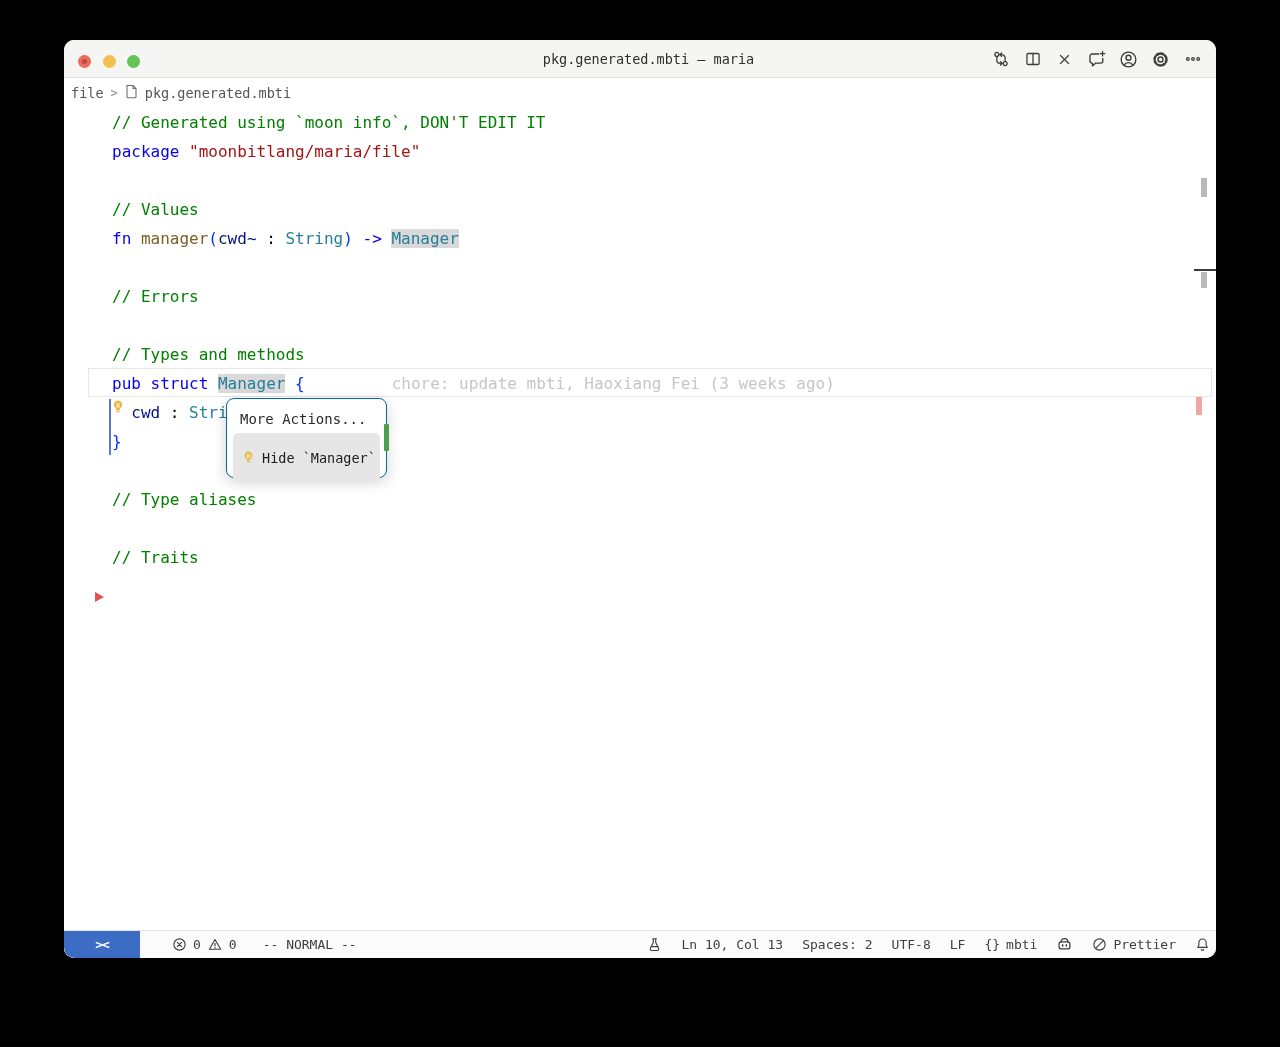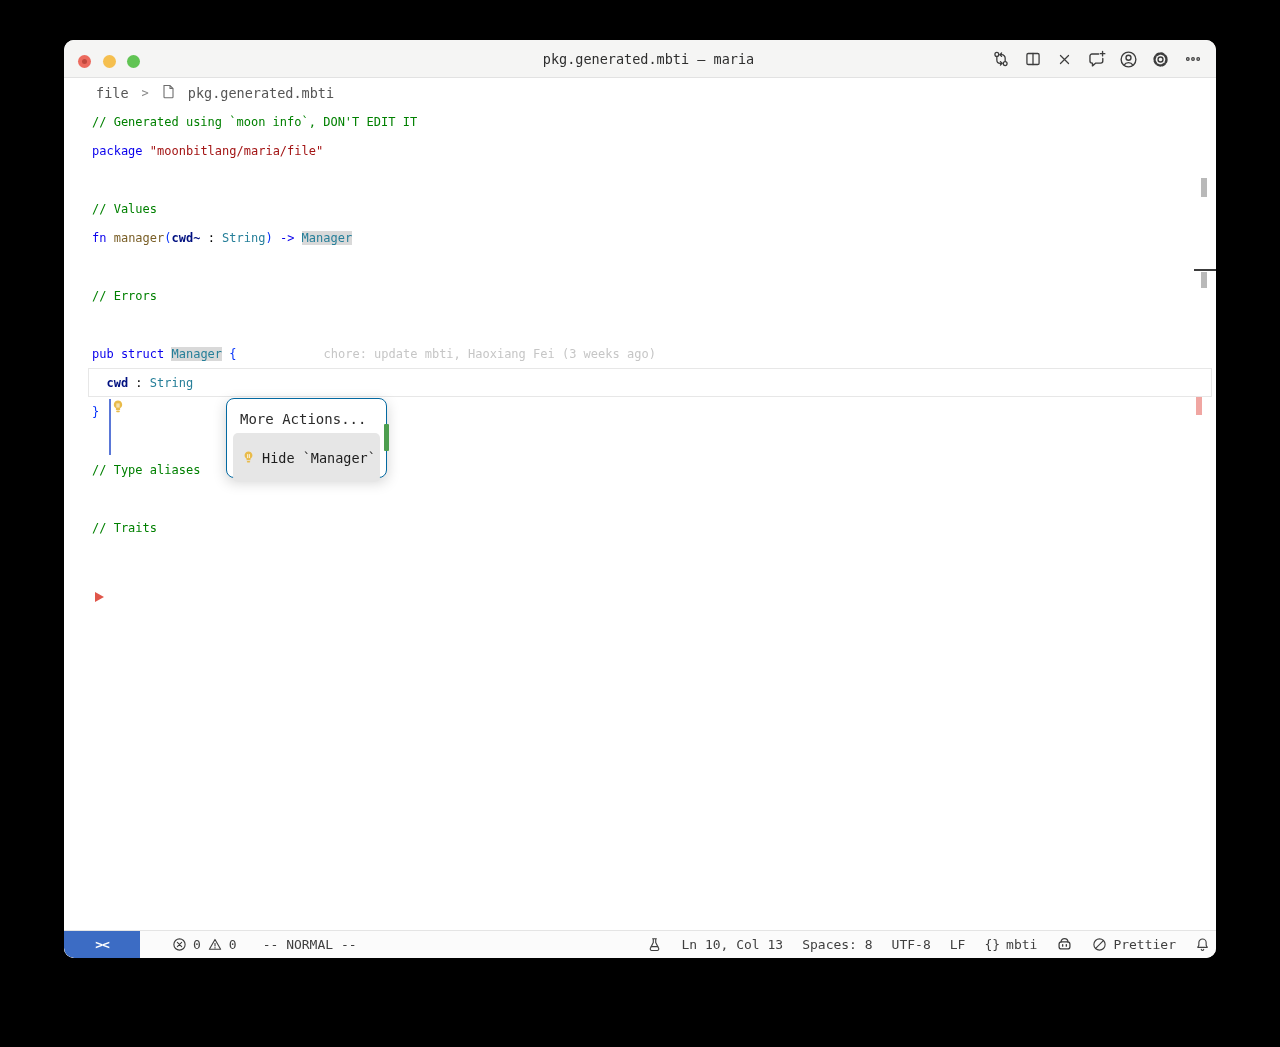--- a/index.html
+++ b/index.html
@@ -16,34 +16,34 @@
   .traffic.red::after{content:"";position:absolute;left:4px;top:4px;width:5px;height:5px;border-radius:50%;background:#c0483d;}
   .traffic.yellow{left:39px;background:#f5bf4f;}
   .traffic.green{left:63px;background:#61c454;}
   .win-title{position:absolute;inset:0;display:flex;align-items:center;justify-content:center;
     font-size:13.5px;color:#2e2e2e;pointer-events:none;margin-left:17px;}
   .tb-icons{position:absolute;right:14px;top:0;height:38px;display:flex;align-items:center;gap:13px;}
   .tb-icon{width:19px;height:19px;display:flex;align-items:center;justify-content:center;cursor:default;}
   .tb-icon svg{stroke:#3d3d3d;fill:none;stroke-width:1.15;stroke-linecap:round;stroke-linejoin:round;}
 
   
-  .breadcrumb{height:30px;display:flex;align-items:center;gap:13px;padding-left:32px;
+  .breadcrumb{height:30px;display:flex;align-items:center;gap:7px;padding-left:7px;
     background:#fff;font-size:13.5px;color:#565656;}
   .crumb-sep{color:#8a8a8a;font-size:12px;}
   .file-icon svg{stroke:#6d6d6d;fill:none;stroke-width:1.1;}
 
   
   .editor{position:relative;height:822px;background:#fff;overflow:hidden;}
   .code-line{position:relative;z-index:2;height:29px;line-height:29px;white-space:pre;
-    padding-left:28px;font-size:12px;}
+    padding-left:48px;font-size:16px;}
   .tok-cmt{color:#008000;}
   .tok-kw{color:#0a00ec;}
   .tok-str{color:#a31515;}
   .tok-fn{color:#795e26;}
-  .tok-var{color:#001080;font-weight:bold;}
+  .tok-var{color:#001080;font-weight:normal;}
   .tok-type{color:#267f99;}
   .tok-brk{color:#0431fa;}
   .tok-op{color:#0a00ec;}
   .tok-plain{color:#000;}
   .tok-hl{background:#d9d9d9;}
   .tok-blame{color:#c6c6c6;margin-left:87px;}
 
   .line-highlight{position:absolute;left:24px;top:260px;width:1124px;height:29px;
     border:1px solid #e7e7e7;z-index:1;}
   .indent-guide{position:absolute;left:45px;top:291px;width:2px;height:56px;background:#3d5fd0;opacity:.85;z-index:2;}
@@ -154,20 +154,21 @@
     <div class="line-highlight"></div>
     <div id="code-lines">
         <div class="code-line"><span class="tok-cmt">// Generated using `moon info`, DON'T EDIT IT</span></div>
         <div class="code-line"><span class="tok-kw">package</span><span class="tok-plain"> </span><span class="tok-str">"moonbitlang/maria/file"</span></div>
         <div class="code-line"></div>
         <div class="code-line"><span class="tok-cmt">// Values</span></div>
         <div class="code-line"><span class="tok-kw">fn</span><span class="tok-plain"> </span><span class="tok-fn">manager</span><span class="tok-brk">(</span><span class="tok-var">cwd~</span><span class="tok-plain"> : </span><span class="tok-type">String</span><span class="tok-brk">)</span><span class="tok-plain"> </span><span class="tok-op">-&gt;</span><span class="tok-plain"> </span><span class="tok-type tok-hl">Manager</span></div>
         <div class="code-line"></div>
         <div class="code-line"><span class="tok-cmt">// Errors</span></div>
         <div class="code-line"></div>
+        <div class="code-line"><span class="tok-cmt">// Types and methods</span></div>
         <div class="code-line"><span class="tok-kw">pub struct</span><span class="tok-plain"> </span><span class="tok-type tok-hl">Manager</span><span class="tok-plain"> </span><span class="tok-brk">{</span><span class="tok-blame">chore: update mbti, Haoxiang Fei (3 weeks ago)</span></div>
         <div class="code-line"><span class="tok-plain">  </span><span class="tok-var">cwd</span><span class="tok-plain"> : </span><span class="tok-type">String</span></div>
         <div class="code-line"><span class="tok-brk">}</span></div>
         <div class="code-line"></div>
         <div class="code-line"><span class="tok-cmt">// Type aliases</span></div>
         <div class="code-line"></div>
         <div class="code-line"><span class="tok-cmt">// Traits</span></div>
       </div>
 
     <div class="indent-guide"></div>
@@ -227,21 +228,21 @@
       <span class="sb-item">-- NORMAL --</span>
     </div>
     <div class="sb-right">
       <span class="sb-icon">
         <svg width="15" height="15" viewBox="0 0 16 16">
             <path d="M6 1.8h4M6.7 1.8v4.1l-3.1 6.2A1.6 1.6 0 0 0 5 14.4h6a1.6 1.6 0 0 0 1.4-2.3L9.3 5.9V1.8"></path>
             <path d="M4.6 10.2h6.8"></path>
           </svg>
       </span>
       <span class="sb-item">Ln 10, Col 13</span>
-      <span class="sb-item">Spaces: 8</span>
+      <span class="sb-item">Spaces: 2</span>
       <span class="sb-item">UTF-8</span>
       <span class="sb-item">LF</span>
       <span class="sb-item">
         <span>{}</span>
         <span>mbti</span>
       </span>
       <span class="sb-icon">
         <svg width="17" height="17" viewBox="0 0 16 16">
             <path d="M4.8 5.6c0-1.9 1.4-3.1 3.2-3.1s3.2 1.2 3.2 3.1"></path>
             <rect x="2.9" y="5.6" width="10.2" height="6.6" rx="2.2"></rect>

